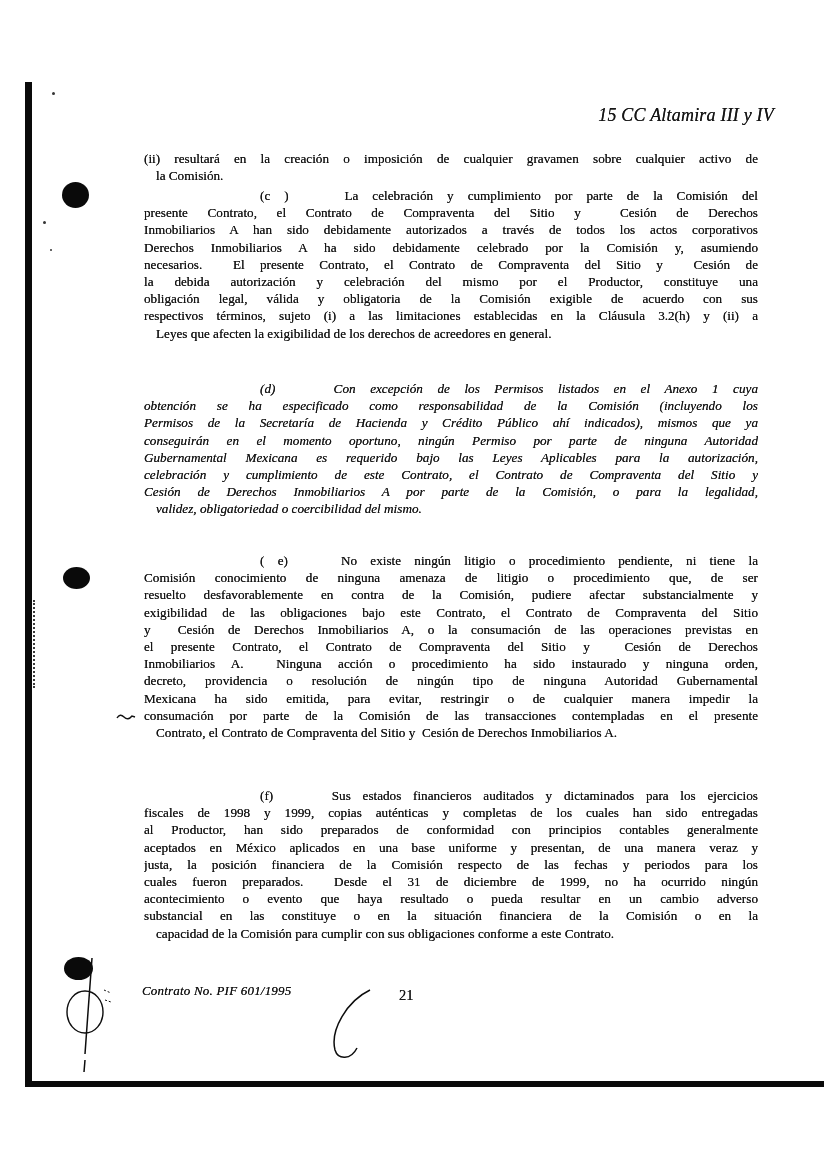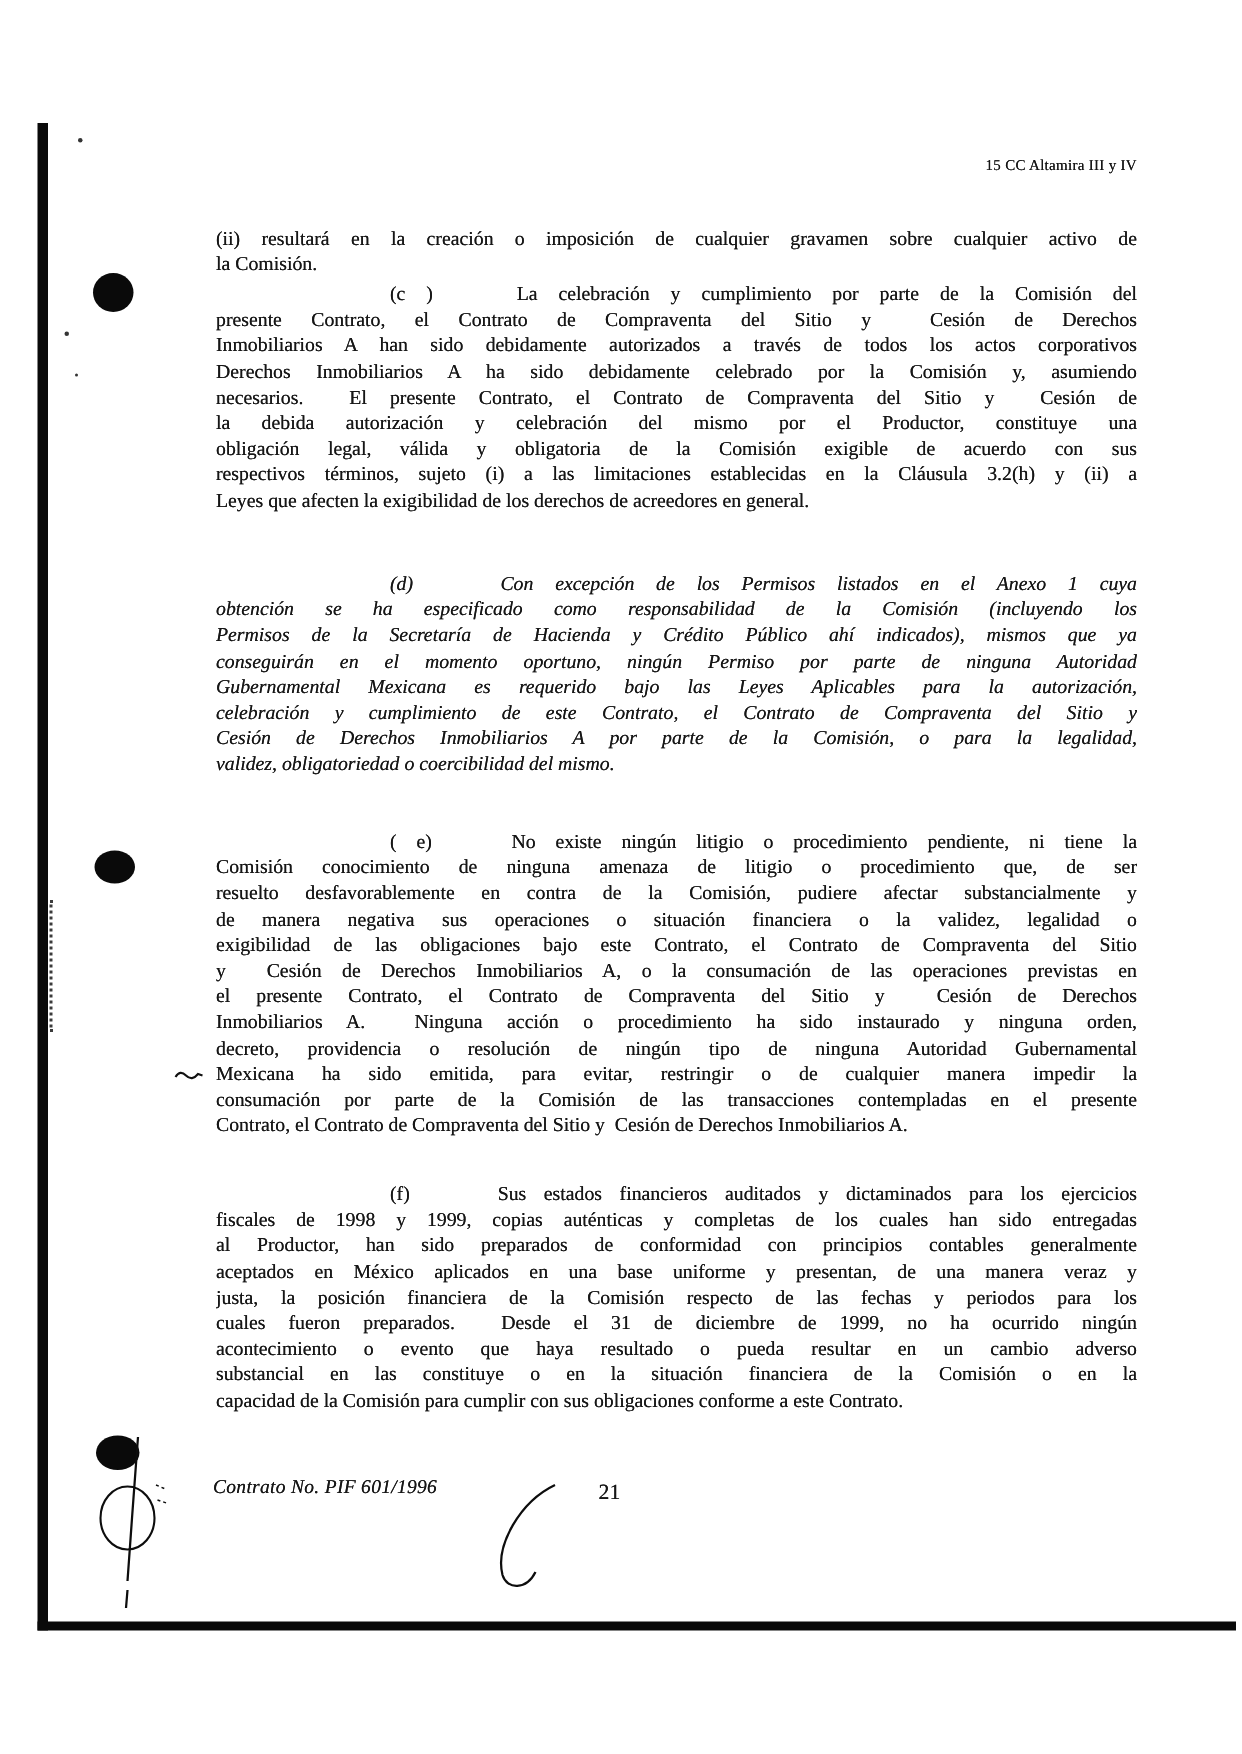--- a/index.html
+++ b/index.html
@@ -43,40 +43,41 @@
     width: 2px; height: 88px;
     border-left: 2px dotted rgba(10,10,10,.8);
   }
   .squiggle { position: absolute; left: 116px; top: 711px; }
   .doodle-left { position: absolute; left: 52px; top: 948px; }
   .doodle-footer { position: absolute; left: 318px; top: 986px; }
 
   
   .header-note {
     position: absolute;
-    top: 105px; right: 70px;
-    font-size: 10px;
+    top: 105px; right: 54px;
+    font-style: italic;
+    font-size: 18px;
     letter-spacing: .2px;
     text-shadow: 0 0 .3px #222;
   }
   .para {
     position: absolute;
     left: 144px;
     width: 614px;
     font-size: 13.2px;
     line-height: 17.2px;
     text-shadow: 0 0 .35px #2a2a2a;
   }
   .para .line {
     height: 17.2px;
     overflow: hidden;
     text-align: justify;
     text-align-last: justify;
   }
-  .para .line.last { text-align-last: left; }
+  .para .line.last { text-align-last: left; margin-left: 12px; }
   .para .line.first-indent { padding-left: 116px; }
   #para-0 { top: 150px; }
   #para-1 { top: 187px; }
   #para-2 { top: 380px; font-style: italic; }
   #para-3 { top: 552px; }
   #para-4 { top: 787px; }
 
   .footer-contract {
     position: absolute;
     left: 142px; top: 983px;
@@ -147,21 +148,20 @@
       <div class="line">conseguirán en el momento oportuno, ningún Permiso por parte de ninguna Autoridad</div>
       <div class="line">Gubernamental Mexicana es requerido bajo las Leyes Aplicables para la autorización,</div>
       <div class="line">celebración y cumplimiento de este Contrato, el Contrato de Compraventa del Sitio y</div>
       <div class="line">Cesión de Derechos Inmobiliarios A por parte de la Comisión, o para la legalidad,</div>
       <div class="line last">validez, obligatoriedad o coercibilidad del mismo.</div>
     </div>
   <div class="para" id="para-3">
       <div class="line first-indent">( e)&nbsp;&nbsp;&nbsp;&nbsp;No existe ningún litigio o procedimiento pendiente, ni tiene la</div>
       <div class="line">Comisión conocimiento de ninguna amenaza de litigio o procedimiento que, de ser</div>
       <div class="line">resuelto desfavorablemente en contra de la Comisión, pudiere afectar substancialmente y</div>
-      <div class="line">de manera negativa sus operaciones o situación financiera o la validez, legalidad o</div>
       <div class="line">exigibilidad de las obligaciones bajo este Contrato, el Contrato de Compraventa del Sitio</div>
       <div class="line">y&nbsp; Cesión de Derechos Inmobiliarios A, o la consumación de las operaciones previstas en</div>
       <div class="line">el presente Contrato, el Contrato de Compraventa del Sitio y&nbsp; Cesión de Derechos</div>
       <div class="line">Inmobiliarios A.&nbsp; Ninguna acción o procedimiento ha sido instaurado y ninguna orden,</div>
       <div class="line">decreto, providencia o resolución de ningún tipo de ninguna Autoridad Gubernamental</div>
       <div class="line">Mexicana ha sido emitida, para evitar, restringir o de cualquier manera impedir la</div>
       <div class="line">consumación por parte de la Comisión de las transacciones contempladas en el presente</div>
       <div class="line last">Contrato, el Contrato de Compraventa del Sitio y&nbsp; Cesión de Derechos Inmobiliarios A.</div>
     </div>
   <div class="para" id="para-4">
@@ -169,16 +169,16 @@
       <div class="line">fiscales de 1998 y 1999, copias auténticas y completas de los cuales han sido entregadas</div>
       <div class="line">al Productor, han sido preparados de conformidad con principios contables generalmente</div>
       <div class="line">aceptados en México aplicados en una base uniforme y presentan, de una manera veraz y</div>
       <div class="line">justa, la posición financiera de la Comisión respecto de las fechas y periodos para los</div>
       <div class="line">cuales fueron preparados.&nbsp; Desde el 31 de diciembre de 1999, no ha ocurrido ningún</div>
       <div class="line">acontecimiento o evento que haya resultado o pueda resultar en un cambio adverso</div>
       <div class="line">substancial en las constituye o en la situación financiera de la Comisión o en la</div>
       <div class="line last">capacidad de la Comisión para cumplir con sus obligaciones conforme a este Contrato.</div>
     </div>
 
-  <div class="footer-contract">Contrato No. PIF 601/1996</div>
+  <div class="footer-contract">Contrato No. PIF 601/1995</div>
   <div class="footer-page-number">21</div>
 
 </div>
 
 </body></html>

